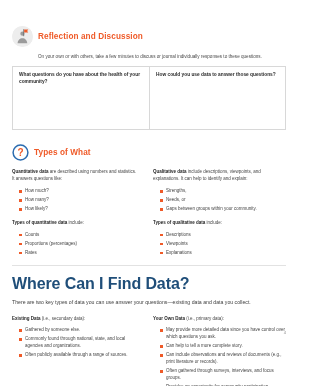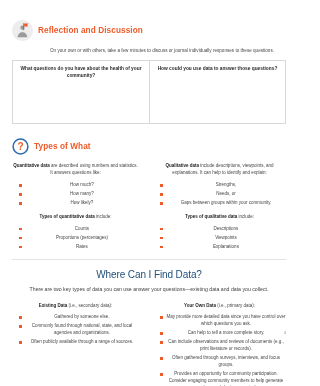--- a/index.html
+++ b/index.html
@@ -13,22 +13,21 @@
     font-family: "Liberation Sans", sans-serif;
     color: #3a3a3a;
     overflow: hidden;
     position: relative;
   }
   .page {
     width: 298px;
     height: 341px;
     position: relative;
     box-sizing: border-box;
-    padding: 8px 12px;
-    text-align: center;
+    padding: 14px 12px;
   }
 
   
   .sec-head {
     display: flex;
     align-items: center;
     gap: 5px;
   }
   .sec-head.first { padding-top: 12px; }
   .icon-badge {
@@ -134,22 +133,22 @@
 
   .divider {
     border: none;
     border-top: 1px solid #e2e2e2;
     margin: 7px 0 0 0;
   }
 
   
   .big-head {
     color: #1f4e79;
-    font-size: 10px;
-    font-weight: normal;
+    font-size: 16px;
+    font-weight: bold;
     margin: 9px 0 0 0;
     letter-spacing: -0.1px;
   }
   .body-para {
     font-size: 5.2px;
     line-height: 1.55;
     color: #3f3f3f;
     margin: 5px 0 0 0;
   }
 

